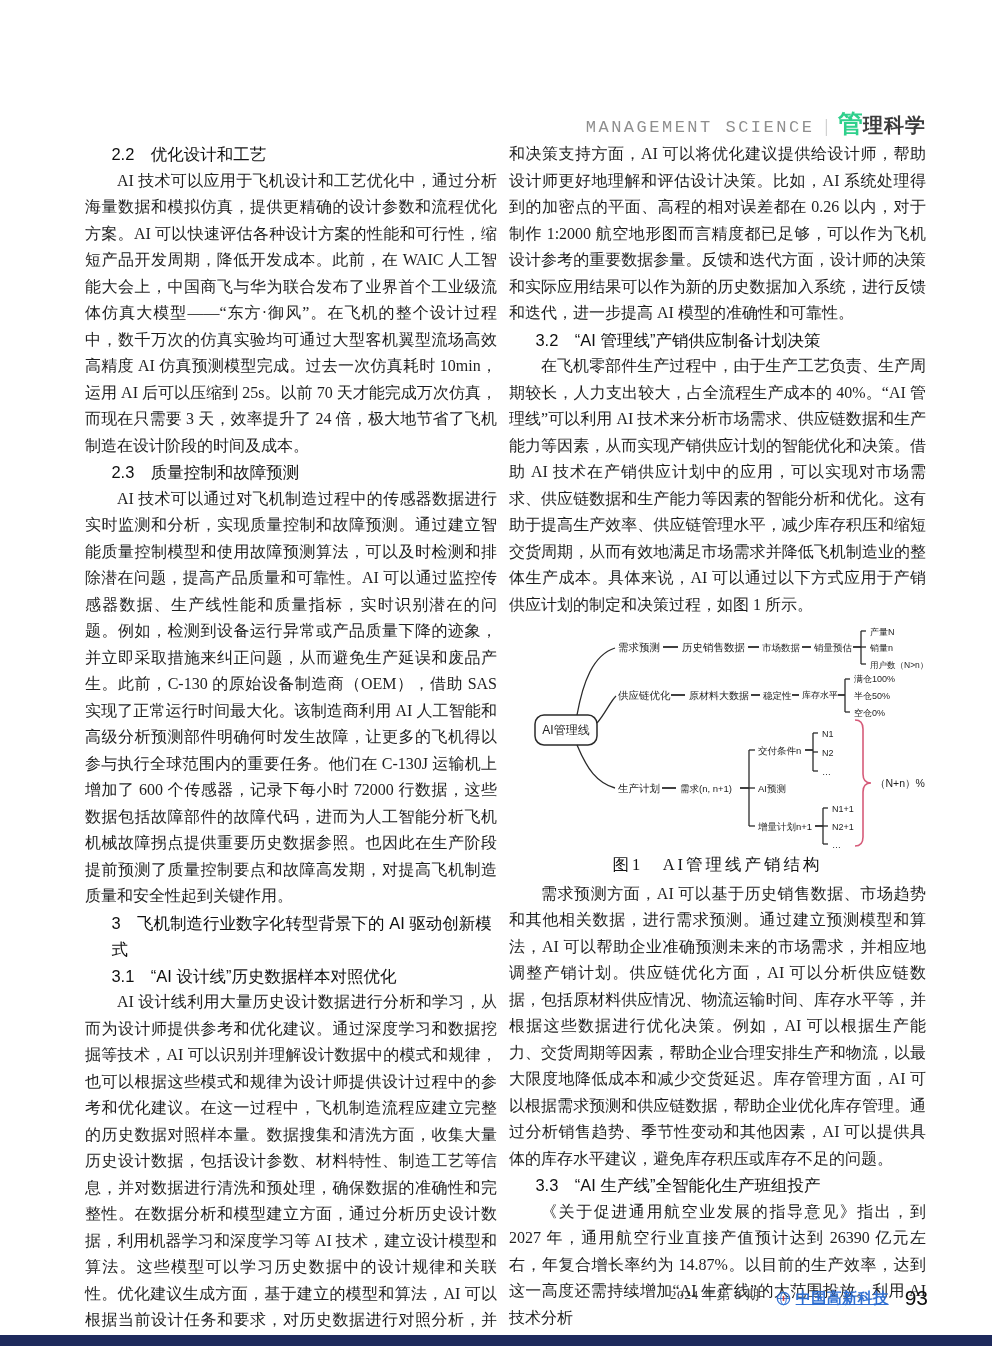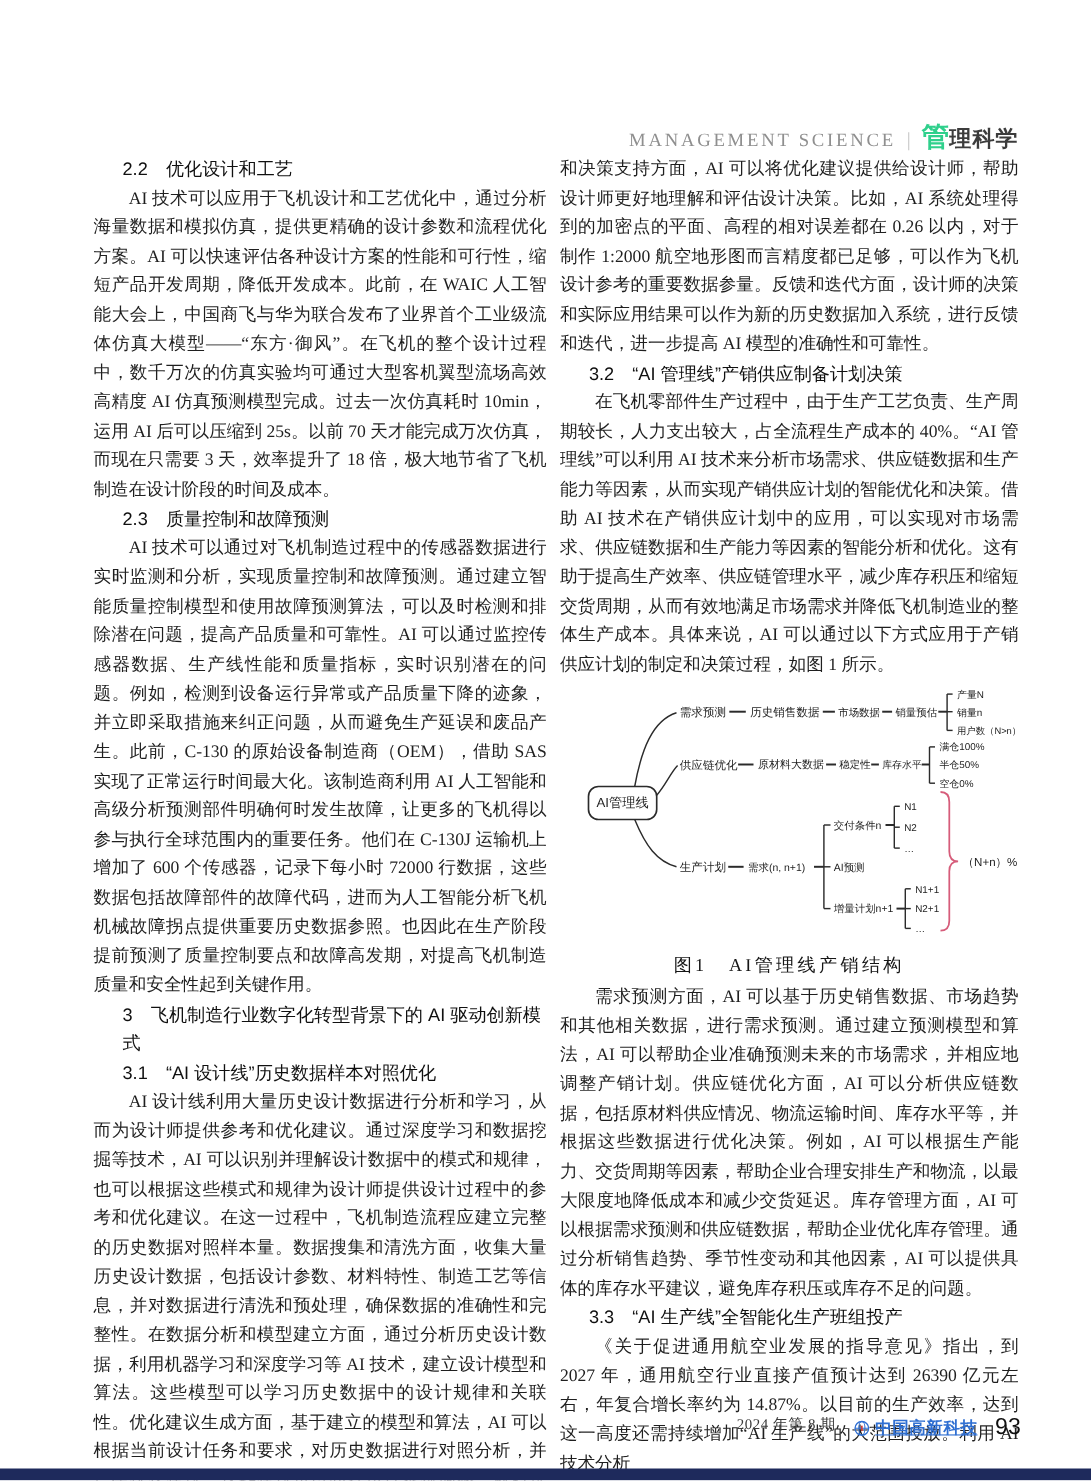--- a/index.html
+++ b/index.html
@@ -3,39 +3,39 @@
 <meta charset="utf-8">
 <style>
   html,body { margin:0; padding:0; background:#ffffff; }
   .page {
     position:relative; width:992px; height:1346px; background:#ffffff;
     overflow:hidden; color:#1c1c1c;
     font-family:"Liberation Serif","DejaVu Serif",serif;
   }
   
   .hdr { position:absolute; top:70px; right:66px; display:flex; align-items:baseline; gap:10px; }
-  .hdr-en { font-size:17px; letter-spacing:2.5px; color:#8f8f8f; font-family:Liberation Serif, serif;margin-top:48px; }
+  .hdr-en { font-size:17px; letter-spacing:2.5px; color:#8f8f8f; font-family:Liberation Mono, monospace;margin-top:48px; }
   .hdr-bar { font-size:18px; color:#c4c4c4; font-weight:300; }
   .hdr-cn-first { font-size:25px; font-weight:bold; color:#2fd08c; font-family:"Liberation Sans","DejaVu Sans",sans-serif; }
   .hdr-cn-rest { font-size:20px; font-weight:600; color:#3c3c3c; letter-spacing:1px; font-family:"Liberation Sans","DejaVu Sans",sans-serif; }
   
   .col { position:absolute; top:141px; font-size:16px; line-height:26.5px; text-align:justify; color:#1f1f1f; }
   .col-left  { left:85px;  width:412px; }
   .col-right { left:509px; width:417px; }
   .col p { margin:0; text-indent:2em; }
   .col p.no-indent { text-indent:0; }
   .col h4 {
     margin:0; padding-left:1.6em; text-align:left;
     font-family:"Liberation Sans","DejaVu Sans",sans-serif;
     font-size:16.5px; font-weight:normal; line-height:26.5px; color:#101010;
   }
   
   figure { margin:4px 0 2px 0; }
   figure svg { display:block; overflow:visible; }
-  figcaption { text-align:center; font-size:16.5px; letter-spacing:3px; margin-top:15px; color:#151515; }
+  figcaption { text-align:center; font-size:16.5px; letter-spacing:3px; margin-top:2px; color:#151515; }
   .fig-text { font-family:"Liberation Sans","DejaVu Sans",sans-serif; fill:#1d1d1d; }
   
   .ftr { position:absolute; top:1286px; right:64px; display:flex; gap:16px; }
   .ftr-issue { font-size:13.5px; color:#3a3a3a; letter-spacing:0.5px; }
   .ftr-brand { display:flex; align-items:center; gap:5px;
     font-family:"Liberation Sans","DejaVu Sans",sans-serif;
     font-size:15px; font-weight:bold; color:#2f6fd2; letter-spacing:0.5px;text-decoration:underline; }
   .ftr-page { font-size:21px; color:#0f0f0f; font-family:"Liberation Sans","DejaVu Sans",sans-serif; }
   .bottom-bar { position:absolute; left:0; bottom:0; width:992px; height:11px; background:#1e2a5c; }
 </style>
@@ -47,21 +47,21 @@
   <div class="hdr">
     <span class="hdr-en">MANAGEMENT SCIENCE</span>
     <span class="hdr-bar">|</span>
     <span>
       <span class="hdr-cn-first">管</span><span class="hdr-cn-rest">理科学</span>
     </span>
   </div>
 
   <div class="col col-left">
     <h4>2.2　优化设计和工艺</h4>
-    <p>AI 技术可以应用于飞机设计和工艺优化中，通过分析海量数据和模拟仿真，提供更精确的设计参数和流程优化方案。AI 可以快速评估各种设计方案的性能和可行性，缩短产品开发周期，降低开发成本。此前，在 WAIC 人工智能大会上，中国商飞与华为联合发布了业界首个工业级流体仿真大模型——“东方·御风”。在飞机的整个设计过程中，数千万次的仿真实验均可通过大型客机翼型流场高效高精度 AI 仿真预测模型完成。过去一次仿真耗时 10min，运用 AI 后可以压缩到 25s。以前 70 天才能完成万次仿真，而现在只需要 3 天，效率提升了 18 倍，极大地节省了飞机制造在设计阶段的时间及成本。</p>
+    <p>AI 技术可以应用于飞机设计和工艺优化中，通过分析海量数据和模拟仿真，提供更精确的设计参数和流程优化方案。AI 可以快速评估各种设计方案的性能和可行性，缩短产品开发周期，降低开发成本。此前，在 WAIC 人工智能大会上，中国商飞与华为联合发布了业界首个工业级流体仿真大模型——“东方·御风”。在飞机的整个设计过程中，数千万次的仿真实验均可通过大型客机翼型流场高效高精度 AI 仿真预测模型完成。过去一次仿真耗时 10min，运用 AI 后可以压缩到 25s。以前 70 天才能完成万次仿真，而现在只需要 3 天，效率提升了 24 倍，极大地节省了飞机制造在设计阶段的时间及成本。</p>
     <h4>2.3　质量控制和故障预测</h4>
     <p>AI 技术可以通过对飞机制造过程中的传感器数据进行实时监测和分析，实现质量控制和故障预测。通过建立智能质量控制模型和使用故障预测算法，可以及时检测和排除潜在问题，提高产品质量和可靠性。AI 可以通过监控传感器数据、生产线性能和质量指标，实时识别潜在的问题。例如，检测到设备运行异常或产品质量下降的迹象，并立即采取措施来纠正问题，从而避免生产延误和废品产生。此前，C-130 的原始设备制造商（OEM），借助 SAS 实现了正常运行时间最大化。该制造商利用 AI 人工智能和高级分析预测部件明确何时发生故障，让更多的飞机得以参与执行全球范围内的重要任务。他们在 C-130J 运输机上增加了 600 个传感器，记录下每小时 72000 行数据，这些数据包括故障部件的故障代码，进而为人工智能分析飞机机械故障拐点提供重要历史数据参照。也因此在生产阶段提前预测了质量控制要点和故障高发期，对提高飞机制造质量和安全性起到关键作用。</p>
     <h4>3　飞机制造行业数字化转型背景下的 AI 驱动创新模式</h4>
     <h4>3.1　“AI 设计线”历史数据样本对照优化</h4>
     <p>AI 设计线利用大量历史设计数据进行分析和学习，从而为设计师提供参考和优化建议。通过深度学习和数据挖掘等技术，AI 可以识别并理解设计数据中的模式和规律，也可以根据这些模式和规律为设计师提供设计过程中的参考和优化建议。在这一过程中，飞机制造流程应建立完整的历史数据对照样本量。数据搜集和清洗方面，收集大量历史设计数据，包括设计参数、材料特性、制造工艺等信息，并对数据进行清洗和预处理，确保数据的准确性和完整性。在数据分析和模型建立方面，通过分析历史设计数据，利用机器学习和深度学习等 AI 技术，建立设计模型和算法。这些模型可以学习历史数据中的设计规律和关联性。优化建议生成方面，基于建立的模型和算法，AI 可以根据当前设计任务和要求，对历史数据进行对照分析，并产生优化建议。这些建议可以包括设计参数调整、材料选择、工艺改进等方面。设计师参考</p>
   </div>
 
   <div class="col col-right">
     <p class="no-indent">和决策支持方面，AI 可以将优化建议提供给设计师，帮助设计师更好地理解和评估设计决策。比如，AI 系统处理得到的加密点的平面、高程的相对误差都在 0.26 以内，对于制作 1:2000 航空地形图而言精度都已足够，可以作为飞机设计参考的重要数据参量。反馈和迭代方面，设计师的决策和实际应用结果可以作为新的历史数据加入系统，进行反馈和迭代，进一步提高 AI 模型的准确性和可靠性。</p>
     <h4>3.2　“AI 管理线”产销供应制备计划决策</h4>

